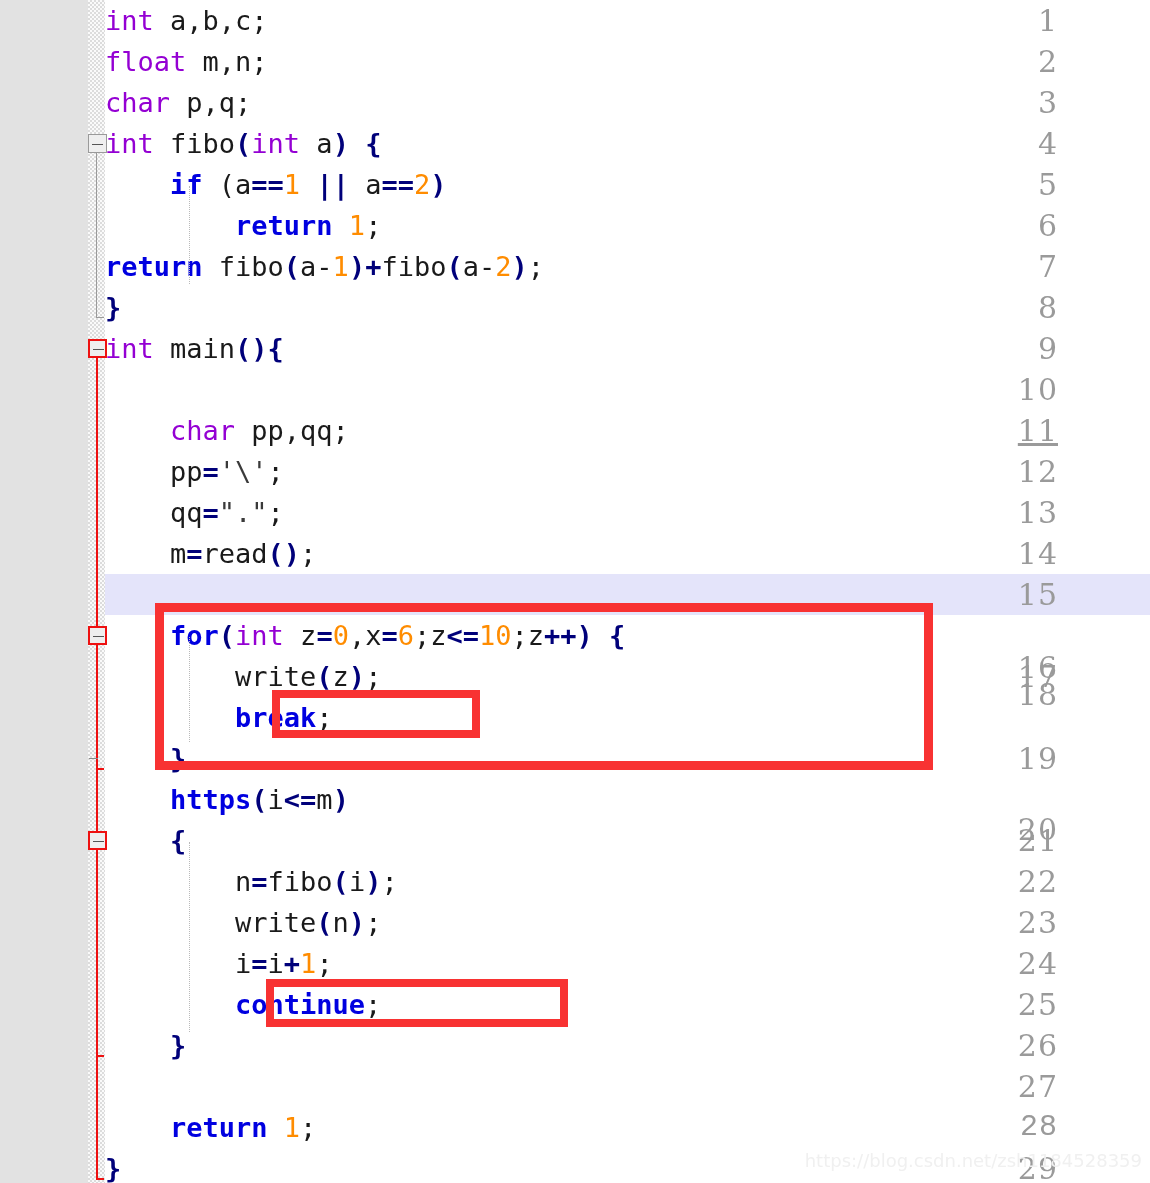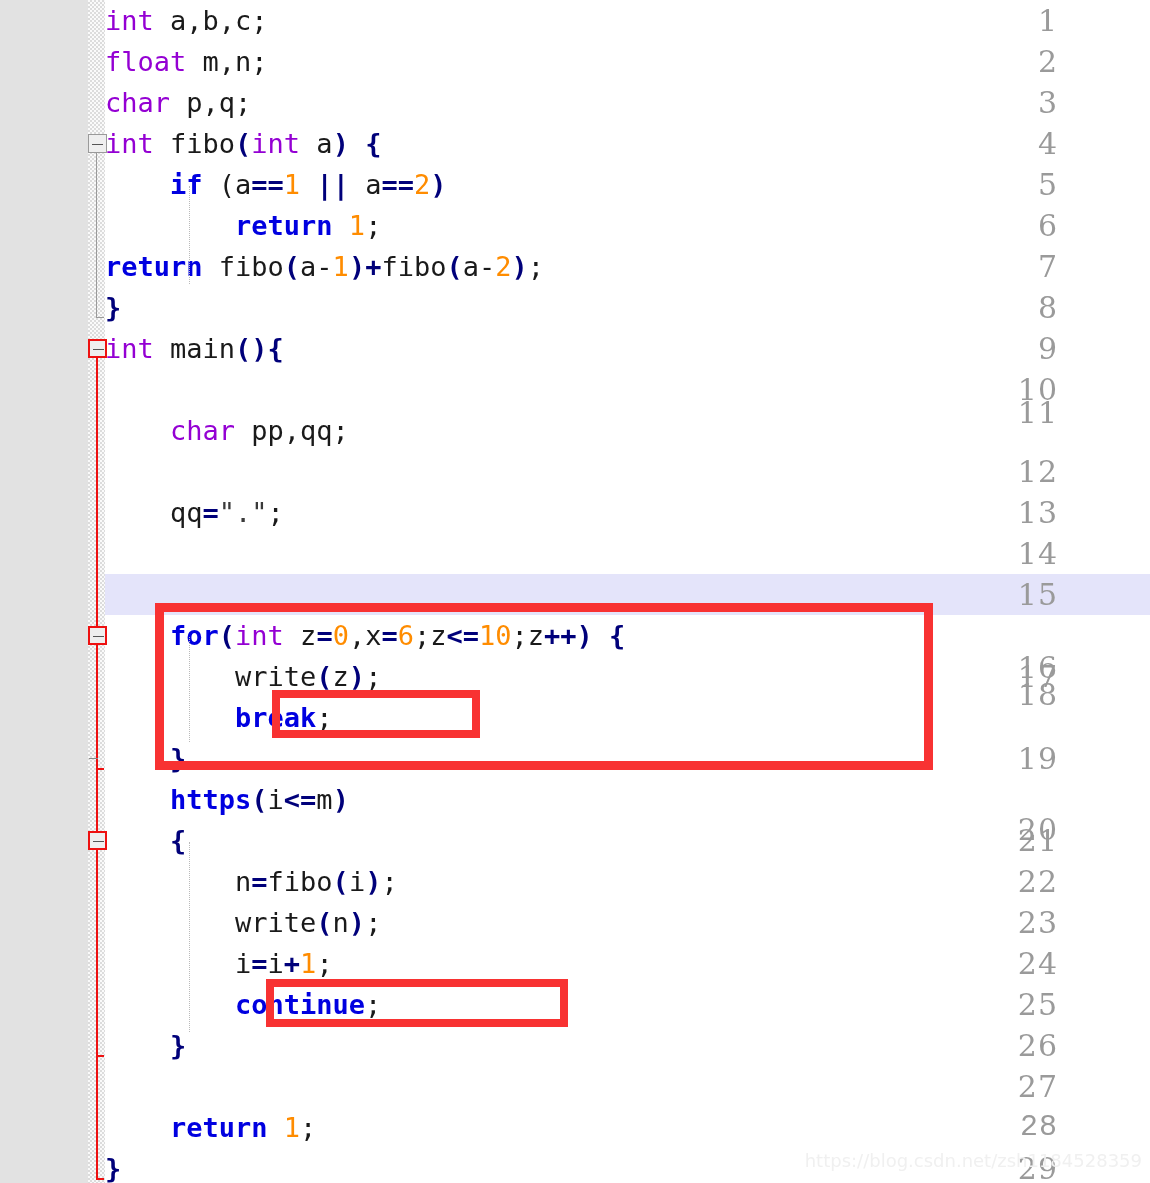--- a/index.html
+++ b/index.html
@@ -160,21 +160,21 @@
       <div class="linenum" style="top: 0px;">1</div>
       <div class="linenum" style="top: 41px;">2</div>
       <div class="linenum" style="top: 82px;">3</div>
       <div class="linenum" style="top: 123px;">4</div>
       <div class="linenum" style="top: 164px;">5</div>
       <div class="linenum" style="top: 205px;">6</div>
       <div class="linenum" style="top: 246px;">7</div>
       <div class="linenum" style="top: 287px;">8</div>
       <div class="linenum" style="top: 328px;">9</div>
       <div class="linenum" style="top: 369px;">10</div>
-      <div class="linenum" style="top: 392px;">11</div>
+      <div class="linenum" style="top: 410px; text-decoration: underline;">11</div>
       <div class="linenum" style="top: 451px;">12</div>
       <div class="linenum" style="top: 492px;">13</div>
       <div class="linenum" style="top: 533px;">14</div>
       <div class="linenum" style="top: 574px;">15</div>
       <div class="linenum" style="top: 647px;">16</div>
       <div class="linenum" style="top: 656px;">17</div>
       <div class="linenum" style="top: 674px;">18</div>
       <div class="linenum" style="top: 738px;">19</div>
       <div class="linenum" style="top: 779px; margin-top: 30px;">20</div>
       <div class="linenum" style="top: 820px; text-align: right;">21</div>
@@ -220,23 +220,25 @@
 
     <div class="line" style="top:246px"><span class="kw">return</span><span class="t"> fibo</span><span class="punc">(</span><span class="t">a-</span><span class="num">1</span><span class="punc">)</span><span class="op">+</span><span class="t">fibo</span><span class="punc">(</span><span class="t">a-</span><span class="num">2</span><span class="punc">)</span><span class="t">;</span></div>
 
     <div class="line" style="top:287px"><span class="punc">}</span></div>
 
     <div class="line" style="top:328px"><span class="type">int</span><span class="t"> main</span><span class="punc">(){</span></div>
 
 
     <div class="line" style="top:410px"><span class="t">    </span><span class="type">char</span><span class="t"> pp,qq;</span></div>
 
+    <div class="line" style="top:451px"><span class="t">    pp</span><span class="op">=</span><span class="str">'\'</span><span class="t">;</span></div>
 
     <div class="line" style="top:492px"><span class="t">    qq</span><span class="op">=</span><span class="str">"."</span><span class="t">;</span></div>
 
+    <div class="line" style="top:533px"><span class="t">    m</span><span class="op">=</span><span class="t">read</span><span class="punc">()</span><span class="t">;</span></div>
 
     <div class="line" style="top:574px"></div>
 
     <div class="line" style="top:615px"><span class="t">    </span><span class="kw">for</span><span class="punc">(</span><span class="type">int</span><span class="t"> z</span><span class="op">=</span><span class="num">0</span><span class="t">,x</span><span class="op">=</span><span class="num">6</span><span class="t">;z</span><span class="op">&lt;=</span><span class="num">10</span><span class="t">;z</span><span class="op">++</span><span class="punc">)</span><span class="t"> </span><span class="punc">{</span></div>
 
     <div class="line" style="top:656px"><span class="t">        write</span><span class="punc">(</span><span class="t">z</span><span class="punc">)</span><span class="t">;</span></div>
 
     <div class="line" style="top:697px"><span class="t">        </span><span class="kw">break</span><span class="t">;</span></div>
 
     <div class="line" style="top:738px"><span class="t">    </span><span class="punc">}</span></div>

